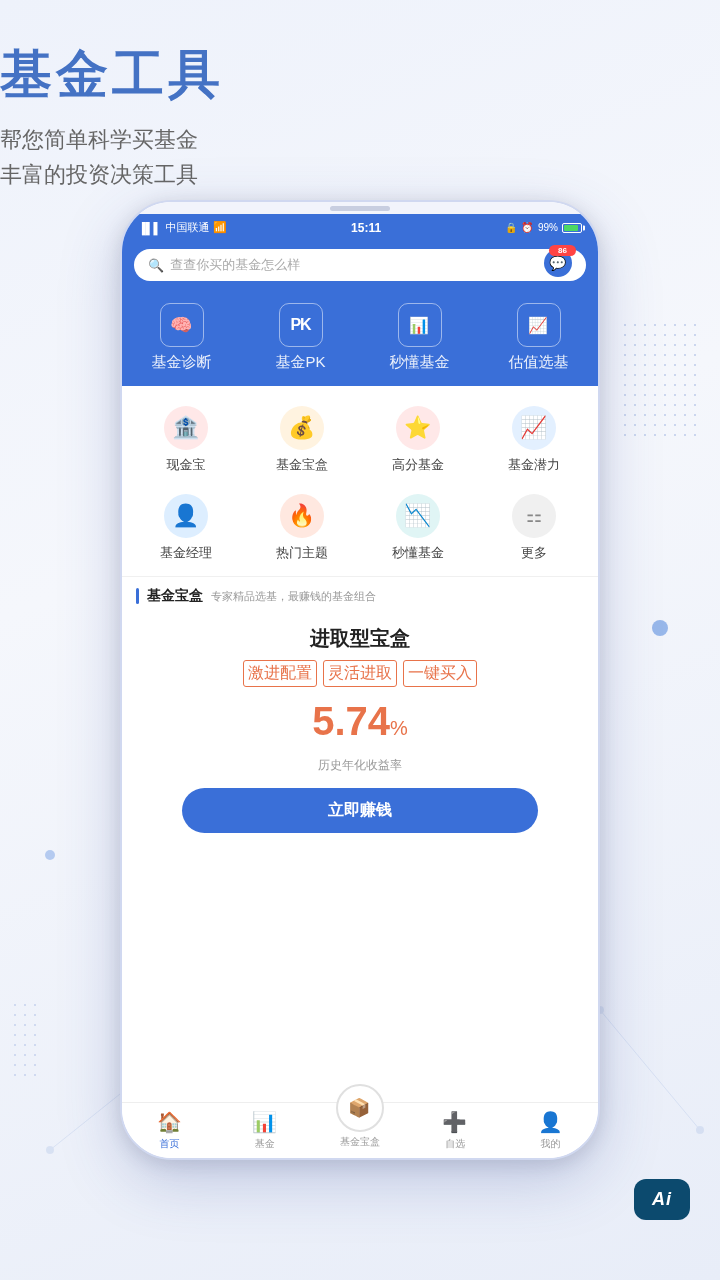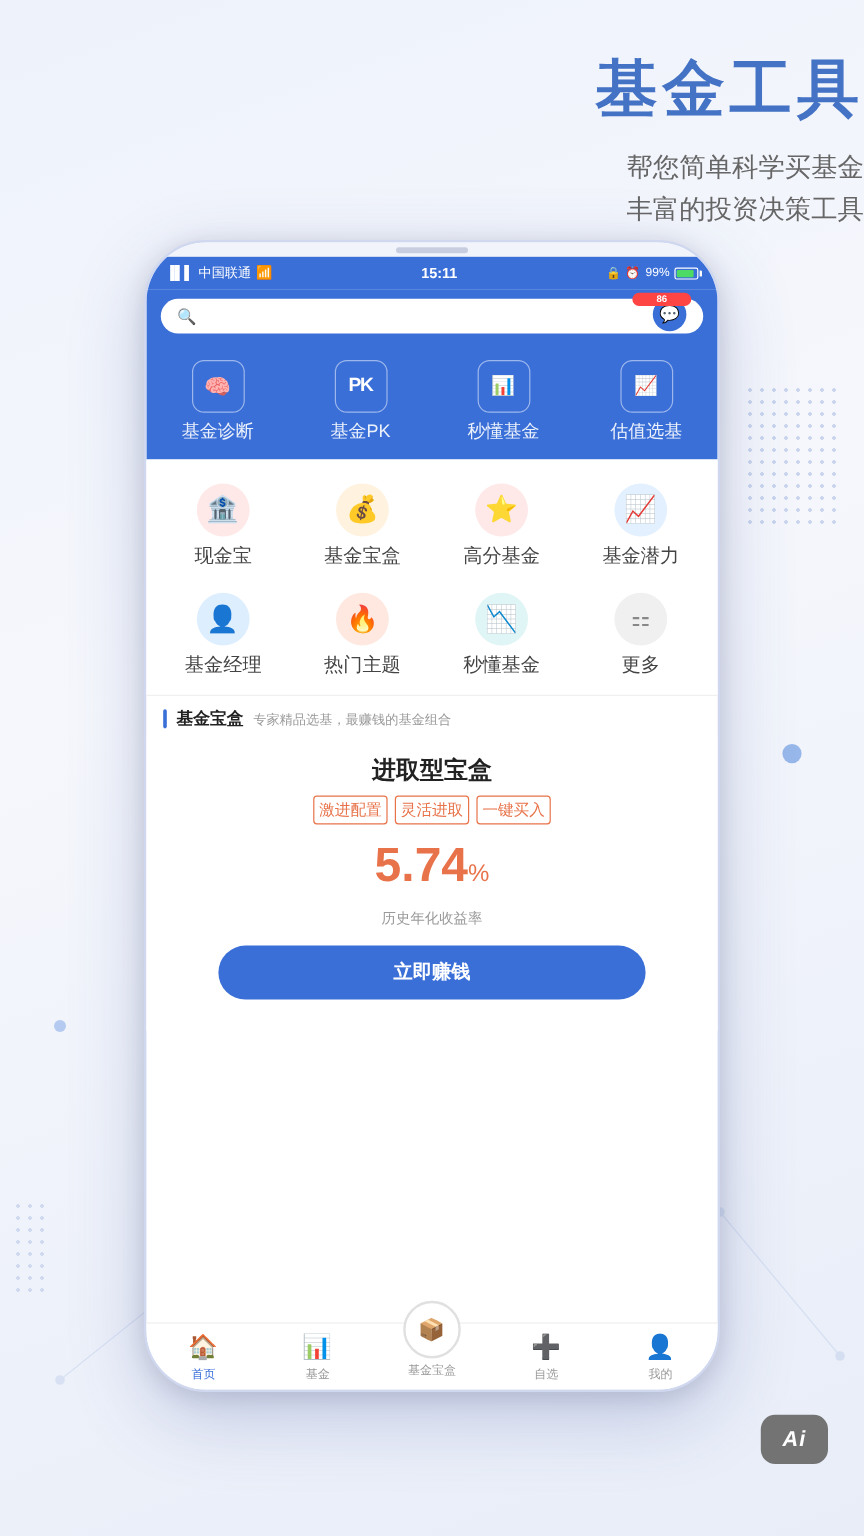--- a/index.html
+++ b/index.html
@@ -30,21 +30,21 @@
       left: 10px;
       width: 30px;
       height: 80px;
       background-image: radial-gradient(circle, #a0b4e0 1.5px, transparent 1.5px);
       background-size: 10px 10px;
       opacity: 0.4;
     }
 
     
     .page-header {
-      text-align: right;
+      text-align: left;
       padding: 40px 0 20px;
       position: relative;
       z-index: 2;
     }
     .page-title {
       font-size: 52px;
       font-weight: 700;
       color: #4472c4;
       letter-spacing: 4px;
       margin-bottom: 12px;
@@ -169,21 +169,21 @@
     }
     .badge-dot {
       position: absolute;
       top: -4px;
       right: -4px;
       background: #ff4444;
       color: white;
       font-size: 8px;
       font-weight: 700;
       border-radius: 8px;
-      padding: 1px 20px;
+      padding: 1px 9px;
       min-width: 16px;
       text-align: left;
     }
 
     
     .tool-icons {
       background: #3a6fd8;
       display: flex;
       padding: 10px 0 14px;
     }
@@ -234,21 +234,21 @@
     .quick-icon {
       width: 44px;
       height: 44px;
       border-radius: 50%;
       display: flex;
       align-items: center;
       justify-content: center;
       font-size: 22px;
     }
     .quick-label {
-      font-size: 16px;
+      font-size: 13px;
       color: #444;
       font-family: Liberation Mono, monospace;
     }
 
     
     .ic-pink { background: #ffe8e8; color: #e8584a; }
     .ic-orange { background: #fff3e0; color: #f5a623; }
     .ic-red { background: #ffe8e8; color: #e63030; }
     .ic-blue { background: #e3f0ff; color: #3a7bd5; }
     .ic-blue2 { background: #ddeeff; color: #3a7bd5; }
@@ -294,21 +294,21 @@
     }
     .fund-tags {
       display: flex;
       justify-content: center;
       gap: 6px;
       margin-bottom: 14px;
     }
     .fund-tag {
       border: 1px solid #e8734a;
       color: #e8734a;
-      font-size: 13px;
+      font-size: 16px;
       padding: 2px 4px;
       border-radius: 3px;
     }
     .fund-rate {
       font-size: 40px;
       font-weight: 700;
       color: #e8734a;
       line-height: 1;
     }
     .fund-rate-unit {
@@ -479,20 +479,21 @@
       <span>99%</span>
       <div class="battery">
         <div class="battery-fill"></div>
       </div>
     </div>
   </div>
 
   <div class="app-header">
     <div class="search-bar">
       <span class="search-icon-wrap">🔍</span>
+      <span class="search-text">查查你买的基金怎么样</span>
       <div class="message-badge">
         <div class="badge-circle">
           <span style="font-size:14px;">💬</span>
           <span class="badge-dot">86</span>
         </div>
       </div>
     </div>
   </div>
 
   <div class="tool-icons">
@@ -599,13 +600,13 @@
       <span class="nav-icon">➕</span>
       <span class="nav-label">自选</span>
     </div>
     <div class="nav-item">
       <span class="nav-icon">👤</span>
       <span class="nav-label">我的</span>
     </div>
   </div>
 </div>
 
-<div style="position:absolute; bottom:60px; right:30px; background:#737373; color:white; font-size:18px; font-weight:700; padding:10px 18px; border-radius:12px; z-index:10; font-style:italic; letter-spacing:1px;">Ai</div>
+<div style="position:absolute; bottom:60px; right:30px; background:#0c4a6e; color:white; font-size:18px; font-weight:700; padding:10px 18px; border-radius:12px; z-index:10; font-style:italic; letter-spacing:1px;">Ai</div>
 
 </body></html>

